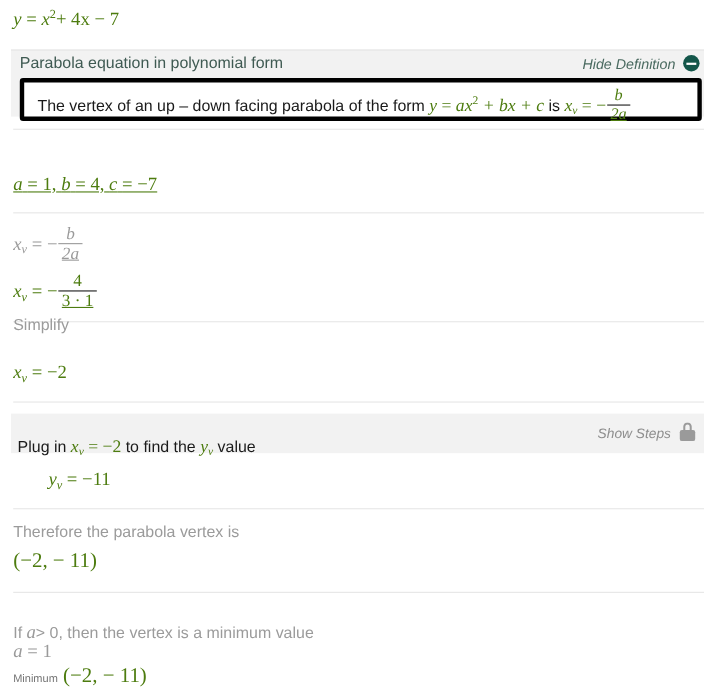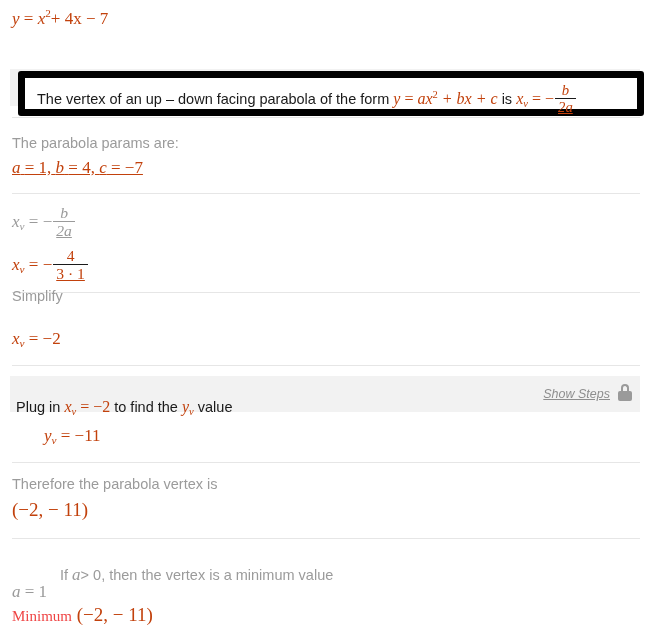--- a/index.html
+++ b/index.html
@@ -18,21 +18,21 @@
     position: relative;
     width: 650px;
     height: 631px;
   }
 
   
   .math {
     font-family: "Liberation Serif", serif;
     font-style: italic;
     font-size: 17px;
-    color: #c2410c;
+    color: #4d7c0f;
     white-space: nowrap;
     line-height: 1;
   }
   .math .num, .math .op, .math .paren {
     font-style: normal;
   }
   .math.gray, .math.gray .num, .math.gray .op { color: #9a9a9a; }
   .math sup {
     font-size: 0.66em;
     vertical-align: super;
@@ -140,21 +140,21 @@
     height: 37px;
     background: #f2f2f2;
   }
   .def-box {
     position: absolute;
     left: 8px;
     top: 2px;
     width: 612px;
     height: 31px;
     background: #ffffff;
-    border: 7px solid #000000;
+    border: 4px solid #000000;
     border-radius: 3px;
   }
   .def-text {
     position: absolute;
     left: 12px;
     top: 6px;
     font-size: 14.5px;
     color: #1a1a1a;
     white-space: nowrap;
   }
@@ -179,21 +179,20 @@
   }
   .plug-text .math { font-size: 16px; }
   .show-steps {
     position: absolute;
     right: 30px;
     top: 11px;
     font-size: 12.5px;
     font-style: italic;
     color: #8e8e8e;
     cursor: pointer;
-    text-decoration: underline;
   }
   .lock {
     position: absolute;
     right: 8px;
     top: 8px;
     width: 14px;
     height: 17px;
     cursor: pointer;
   }
   .lock .shackle {
@@ -221,35 +220,39 @@
 </style>
 </head>
 <body>
 
 <div class="page">
 
   <div class="top-eq math">
     <span>y</span><span class="op"> = </span><span>x</span><sup>2</sup><span class="op">+ 4x − 7</span>
   </div>
 
+  <div class="def-head">
+    <span class="def-title">Parabola equation in polynomial form</span>
+    <span class="def-toggle">Hide Definition</span>
+    <span class="minus-circle"></span>
+  </div>
 
   <div class="def-body-wrap">
     <div class="def-box">
       <div class="def-text">
         <span>The vertex of an up – down facing parabola of the form</span>
         <span class="math"><span>y</span><span class="op"> </span><span class="op">=</span><span class="op"> </span><span>ax</span><sup>2</sup><span class="op"> </span><span>+ bx + c</span></span>
         <span>is</span>
         <span class="math"><span>x</span><sub>v</sub><span class="op"> </span><span class="op">=</span><span class="op"> </span><span class="op">−</span><span class="frac"><span class="top">b</span><span class="bot">2a</span></span></span>
       </div>
     </div>
   </div>
 
   <div class="rule" style="top:117px;"></div>
 
-  <div class="abs hint" style="left:12px; top:134px;">The parabola params are:</div>
   <div class="abs math" style="left:12px; top:159px;text-decoration:underline;">
     <span>a</span><span class="op"> </span><span class="op">= 1,</span><span class="op"> </span><span>b</span><span class="op"> </span><span class="op">= 4,</span><span class="op"> </span><span>c</span><span class="op"> </span><span class="op">= −7</span>
   </div>
 
   <div class="rule" style="top:193px;"></div>
 
   <div class="abs math gray" style="left:12px; top:206px;">
     <span>x</span><sub>v</sub><span class="op"> </span><span class="op">=</span><span class="op"> </span><span class="op">−</span><span class="frac grayfrac"><span class="top">b</span><span class="bot">2a</span></span>
   </div>
 
@@ -287,25 +290,25 @@
 
   <div class="rule" style="top:462px;"></div>
 
   <div class="abs hint" style="left:12px; top:475px;">Therefore the parabola vertex is</div>
   <div class="abs math" style="left:12px; top:500px; font-size:19px;">
     <span class="paren">(</span><span class="op">−2,</span><span class="op"> </span><span class="op">− 11</span><span class="paren">)</span>
   </div>
 
   <div class="rule" style="top:538px;"></div>
 
-  <div class="abs hint" style="left:12px; top:566px;margin-left:48px;">
+  <div class="abs hint" style="left:12px; top:566px;">
     <span>If</span>
     <span class="math gray">a</span><span>&gt; 0, then the vertex is a minimum value</span>
   </div>
   <div class="abs math gray" style="left:12px; top:583px;text-align:center;">
     <span>a</span><span class="op"> </span><span class="op">= 1</span>
   </div>
 
   <div class="abs" style="left:12px; top:605px;">
-    <span style="font-size:15px; color:#ef4444; font-family:Liberation Serif, serif;">Minimum</span><span class="math" style="font-size:19px;"> <span class="paren">(</span><span class="op">−2,</span><span class="op"> </span><span class="op">− 11</span><span class="paren">)</span></span>
+    <span style="font-size:10px; color:#737373; font-family:Liberation Sans, sans-serif;">Minimum</span><span class="math" style="font-size:19px;"> <span class="paren">(</span><span class="op">−2,</span><span class="op"> </span><span class="op">− 11</span><span class="paren">)</span></span>
   </div>
 
 </div>
 
 </body></html>

